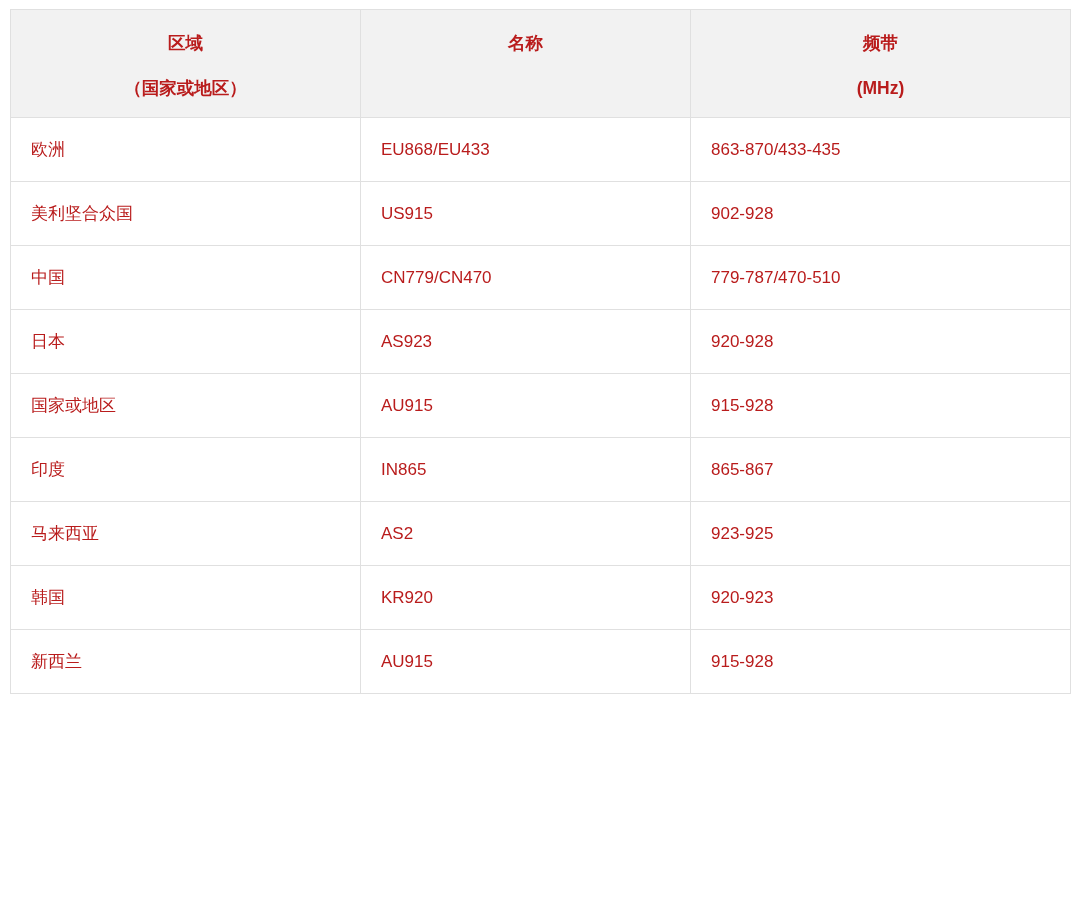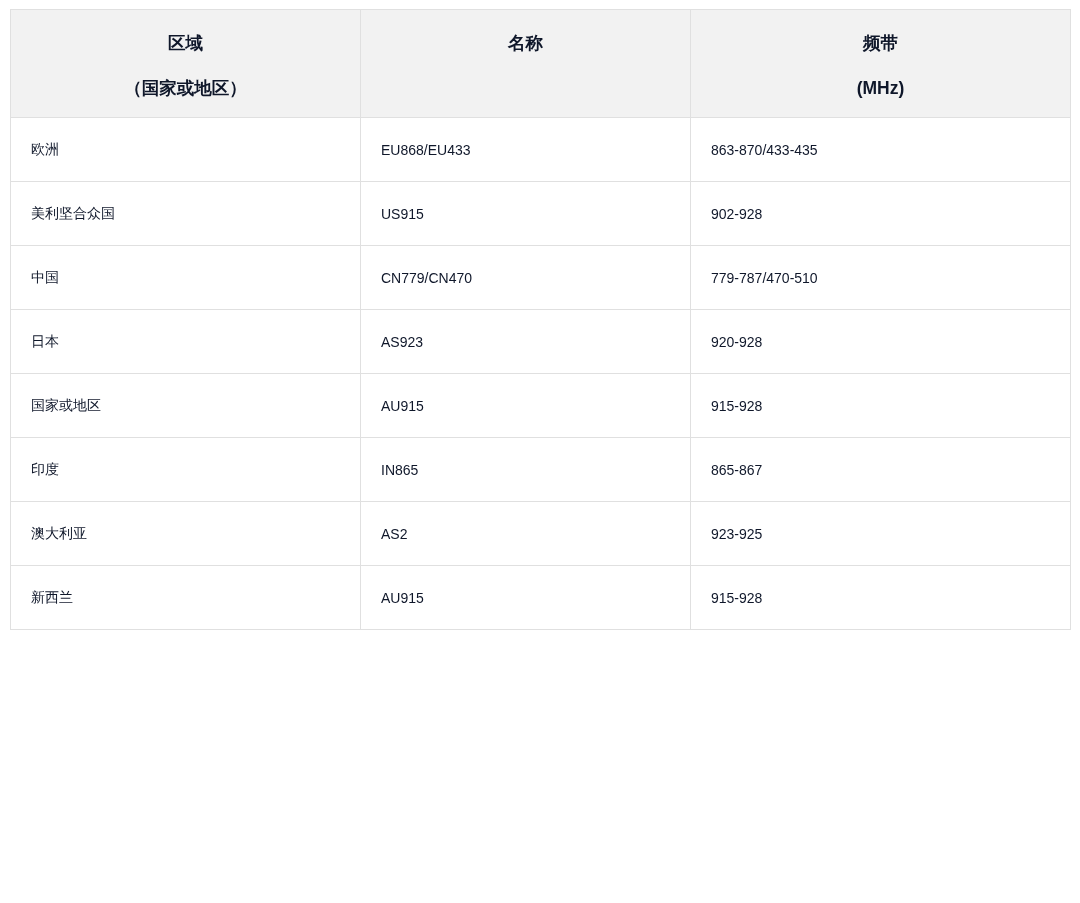--- a/index.html
+++ b/index.html
@@ -12,21 +12,21 @@
   }
   .table-wrap {
     position: absolute;
     left: 10px;
     top: 9px;
   }
   table.band-table {
     border-collapse: collapse;
     table-layout: fixed;
     width: 1060px;
-    color: #0f172a;
+    color: #b91c1c;
   }
   table.band-table col.c1 { width: 350px; }
   table.band-table col.c2 { width: 330px; }
   table.band-table col.c3 { width: 380px; }
   table.band-table th,
   table.band-table td {
     border: 1px solid #e0e0e0;
     box-sizing: border-box;
   }
   table.band-table thead th {
@@ -38,21 +38,21 @@
   }
   .hline {
     display: block;
     height: 45px;
     line-height: 45px;
     text-align: center;
     white-space: pre;
   }
   table.band-table tbody td {
     height: 64px;
-    font-size: 14px;
+    font-size: 17px;
     padding: 0 0 0 20px;
     text-align: left;
     vertical-align: middle;
     background: #ffffff;
   }
 </style>
 </head>
 <body>
 
 <div class="table-wrap">
@@ -103,23 +103,28 @@
         <td>国家或地区</td>
         <td>AU915</td>
         <td>915-928</td>
       </tr>
       <tr>
         <td>印度</td>
         <td>IN865</td>
         <td>865-867</td>
       </tr>
       <tr>
-        <td>澳大利亚</td>
+        <td>马来西亚</td>
         <td>AS2</td>
         <td>923-925</td>
+      </tr>
+      <tr>
+        <td>韩国</td>
+        <td>KR920</td>
+        <td>920-923</td>
       </tr>
       <tr>
         <td>新西兰</td>
         <td>AU915</td>
         <td>915-928</td>
       </tr>
     </tbody>
   </table>
 </div>
 

